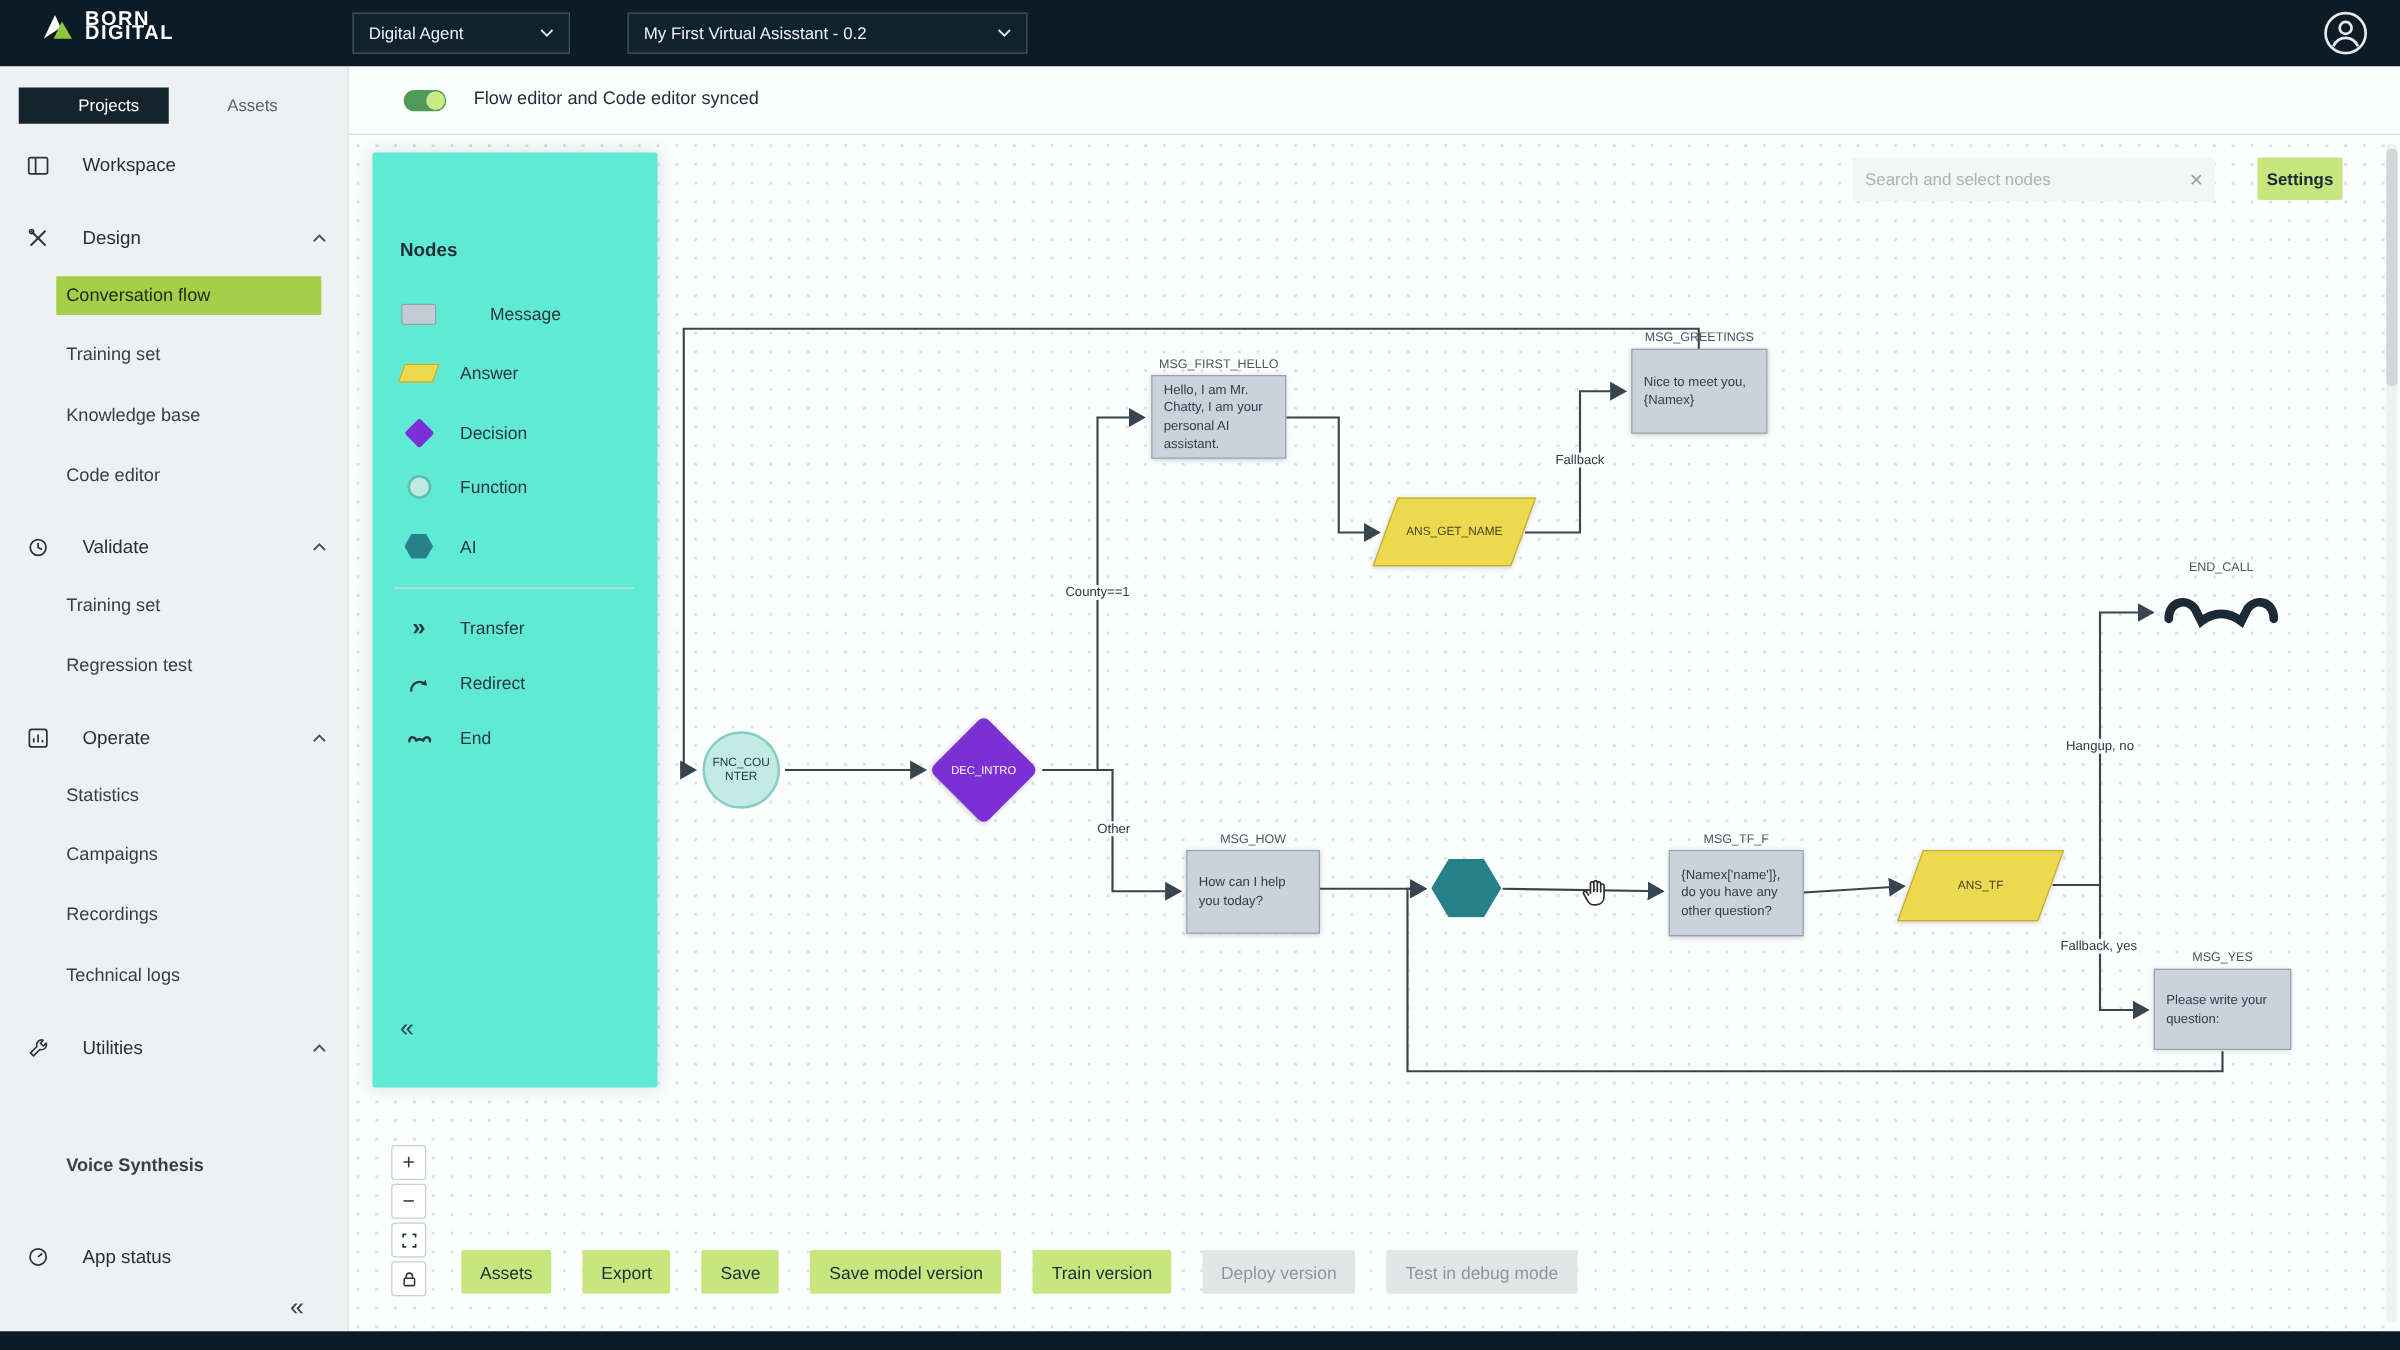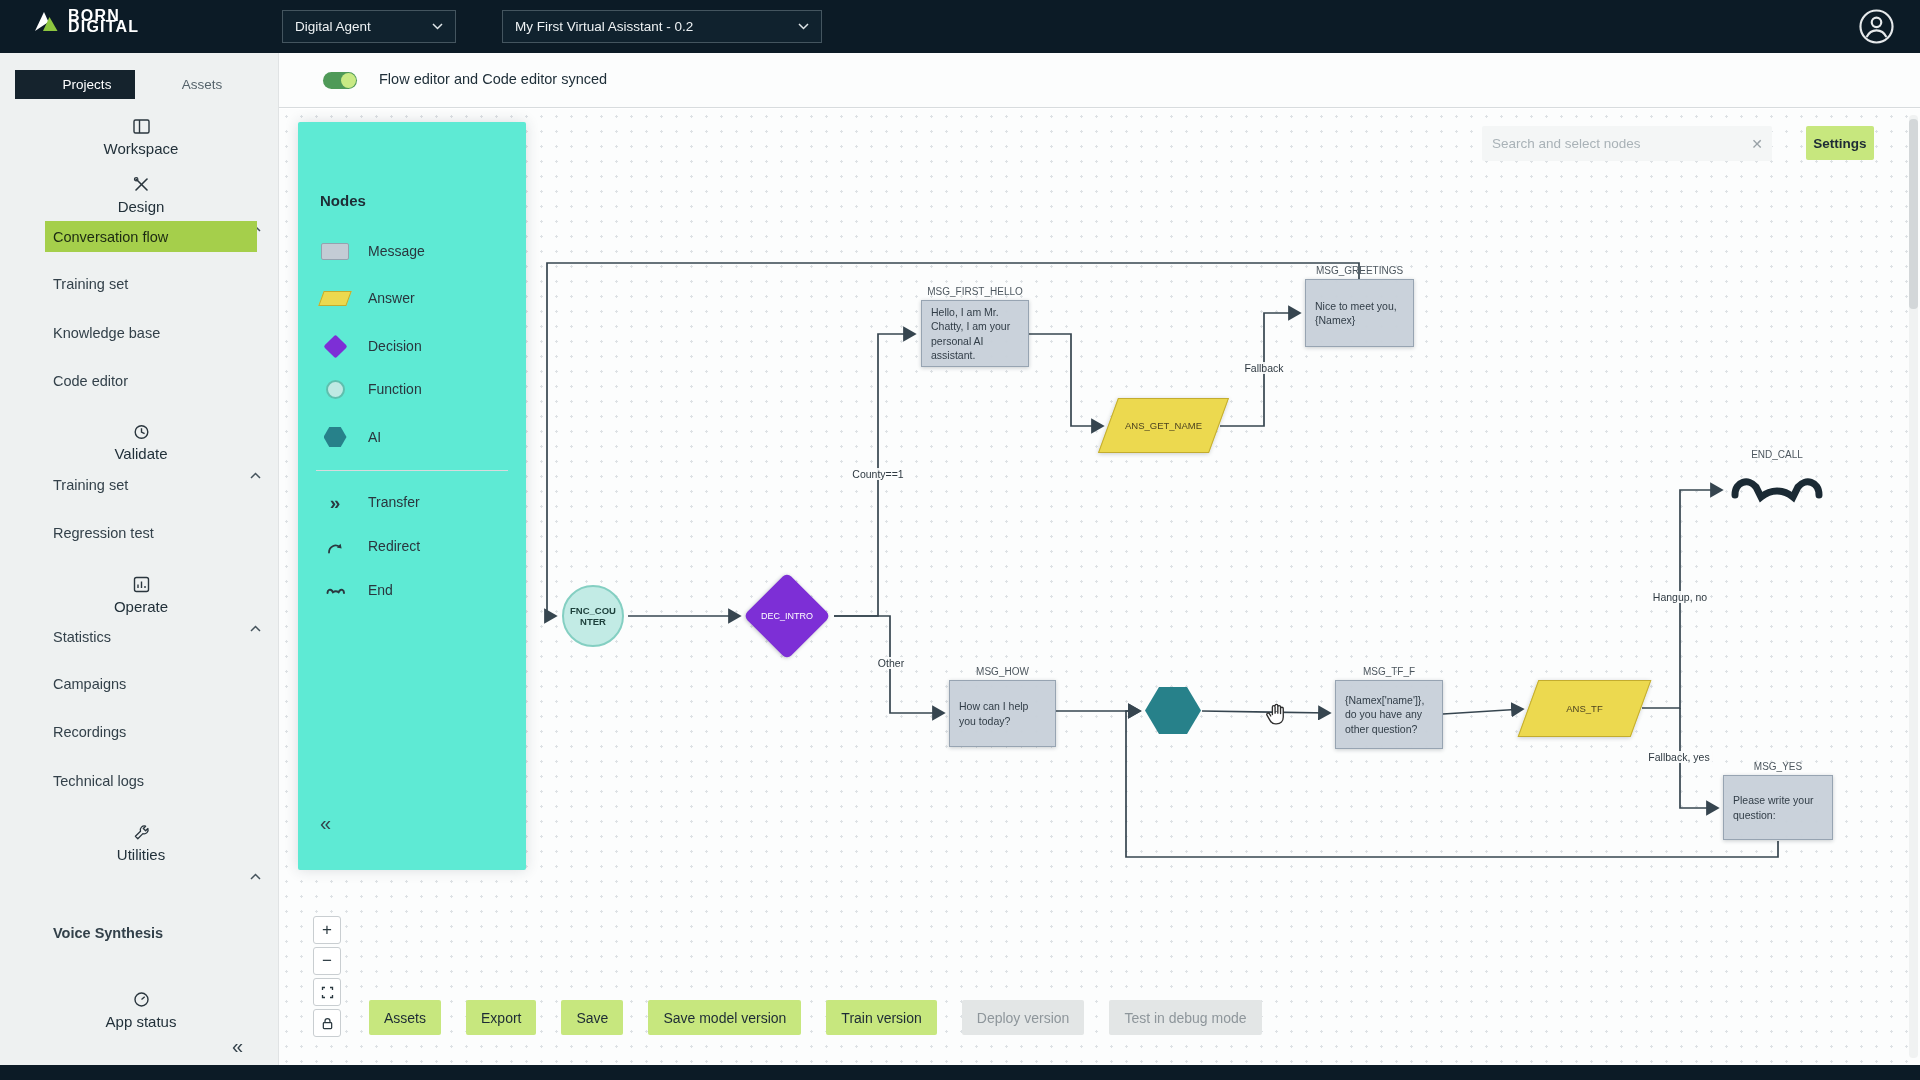--- a/index.html
+++ b/index.html
@@ -17,22 +17,22 @@
   .sel2{left:502px;width:320px;}
   .avatar{position:absolute;left:1858px;top:8px;width:37px;height:37px;border-radius:50%;display:flex;align-items:center;justify-content:center;}
 
   
   .sidebar{position:absolute;left:0;top:53px;width:279px;bottom:15px;background:#eef1f1;
     border-right:1px solid #e0e3e4;z-index:15;}
   .tab{position:absolute;top:17px;height:29px;display:flex;align-items:center;justify-content:center;
     font-size:13.5px;cursor:pointer;padding-left:24px;}
   .tab-projects{left:15px;width:120px;background:#15232d;color:#fff;}
   .tab-assets{left:135px;width:110px;color:#55636b;}
-  .srow{position:absolute;left:20px;right:16px;height:32px;display:flex;align-items:center;gap:4px;
-    font-size:15px;color:#22313a;cursor:pointer;flex-direction:column;}
+  .srow{position:absolute;left:20px;right:16px;height:32px;display:flex;align-items:center;gap:26px;
+    font-size:15px;color:#22313a;cursor:pointer;}
   .srow .chev{margin-left:auto;}
   .ssub{position:absolute;left:45px;width:212px;height:31px;display:flex;align-items:center;
     padding-left:8px;font-size:14.5px;color:#33414a;cursor:pointer;}
   .ssub.active{background:#a5cf4b;color:#1c2a12;}
   .side-collapse{position:absolute;left:232px;top:982px;font-size:20px;color:#33414a;cursor:pointer;}
   .sicon{width:20px;height:20px;display:flex;align-items:center;justify-content:center;flex:0 0 20px;}
 
   
   .sync-row{position:absolute;left:279px;top:53px;right:0;height:55px;background:#fcfdfd;
     border-bottom:1px solid #d8dcde;z-index:12;}
@@ -56,21 +56,21 @@
   .fnode-ans{position:absolute;background:#ecd94f;border:1px solid #c3ac2e;transform:skewX(-20deg);
     box-shadow:0 1px 4px rgba(20,30,40,.22);z-index:4;cursor:pointer;}
   .unskew{transform:skewX(20deg);width:100%;height:100%;display:flex;align-items:center;
     justify-content:center;font-size:9.5px;color:#4c4320;}
   .fnode-dec{position:absolute;left:756px;top:585px;width:62px;height:62px;background:#7d2fd6;
     border-radius:6px;transform:rotate(45deg);box-shadow:0 1px 4px rgba(20,30,40,.25);z-index:4;cursor:pointer;}
   .fnode-dec-label{position:absolute;left:756px;top:585px;width:62px;height:62px;display:flex;
     align-items:center;justify-content:center;color:#fff;font-size:9px;z-index:5;white-space:nowrap;pointer-events:none;}
   .fnode-fnc{position:absolute;left:562px;top:585px;width:62px;height:62px;border-radius:50%;
     background:#c2ebe5;border:2px solid #84cfc2;display:flex;align-items:center;justify-content:center;
-    text-align:center;font-size:9.5px;color:#1e413c;word-break:break-all;padding:4px;z-index:4;cursor:pointer;font-weight:bold;}
+    text-align:center;font-size:9.5px;color:#1e413c;word-break:break-all;padding:4px;z-index:4;cursor:pointer;}
   .fnode-ai{position:absolute;left:1145px;top:687px;width:56px;height:47px;background:#27818a;
     clip-path:polygon(25% 0%,75% 0%,100% 50%,75% 100%,25% 100%,0% 50%);z-index:4;cursor:pointer;}
   .fnode-end{position:absolute;left:1727px;top:465px;width:100px;height:50px;z-index:4;cursor:pointer;}
   .edge-label{position:absolute;transform:translateX(-50%);font-size:10.5px;color:#2e3941;
     background:rgba(252,253,253,.92);padding:0 3px;z-index:5;white-space:nowrap;}
   .hand-cursor{position:absolute;left:1263px;top:700px;z-index:9;pointer-events:none;}
 
   
   .nodes-panel{position:absolute;left:298px;top:122px;width:228px;height:748px;background:#5eead4;
     box-shadow:0 0 14px rgba(40,50,60,.16);z-index:8;border-radius:2px;}
@@ -335,21 +335,21 @@
 
 <div class="hand-cursor">
   <svg width="27" height="29" viewBox="0 0 24 26">
     <path d="M8.3 13V6.2c0-.68.55-1.22 1.22-1.22.68 0 1.22.54 1.22 1.22v5.6m0-6.6c0-.68.55-1.22 1.22-1.22.68 0 1.22.54 1.22 1.22v6.6m0-5.6c0-.68.55-1.22 1.22-1.22.68 0 1.22.54 1.22 1.22v5.9m0-4.4c0-.68.55-1.22 1.22-1.22.68 0 1.22.54 1.22 1.22v7.6c0 3.7-2.4 6.1-6.1 6.1h-.8c-2.4 0-3.9-1-5-3.1l-2.7-4.8c-.33-.58-.13-1.32.45-1.65.58-.33 1.3-.13 1.66.43l1.3 2.05" fill="#ffffff" stroke="#2e2e2e" stroke-width="1.2" stroke-linecap="round" stroke-linejoin="round"></path>
   </svg>
 </div>
 
 <div class="nodes-panel">
   <div class="np-title">Nodes</div>
 
-  <div class="np-item" style="top:114px;">
+  <div class="np-item" style="top:114px;gap:24px;">
     <span class="np-ico">
         <span class="pal-msg"></span>
       </span>
     <span class="np-label">Message</span>
   </div>
   <div class="np-item" style="top:161px;">
     <span class="np-ico">
         <span class="pal-ans"></span>
       </span>
     <span class="np-label">Answer</span>

